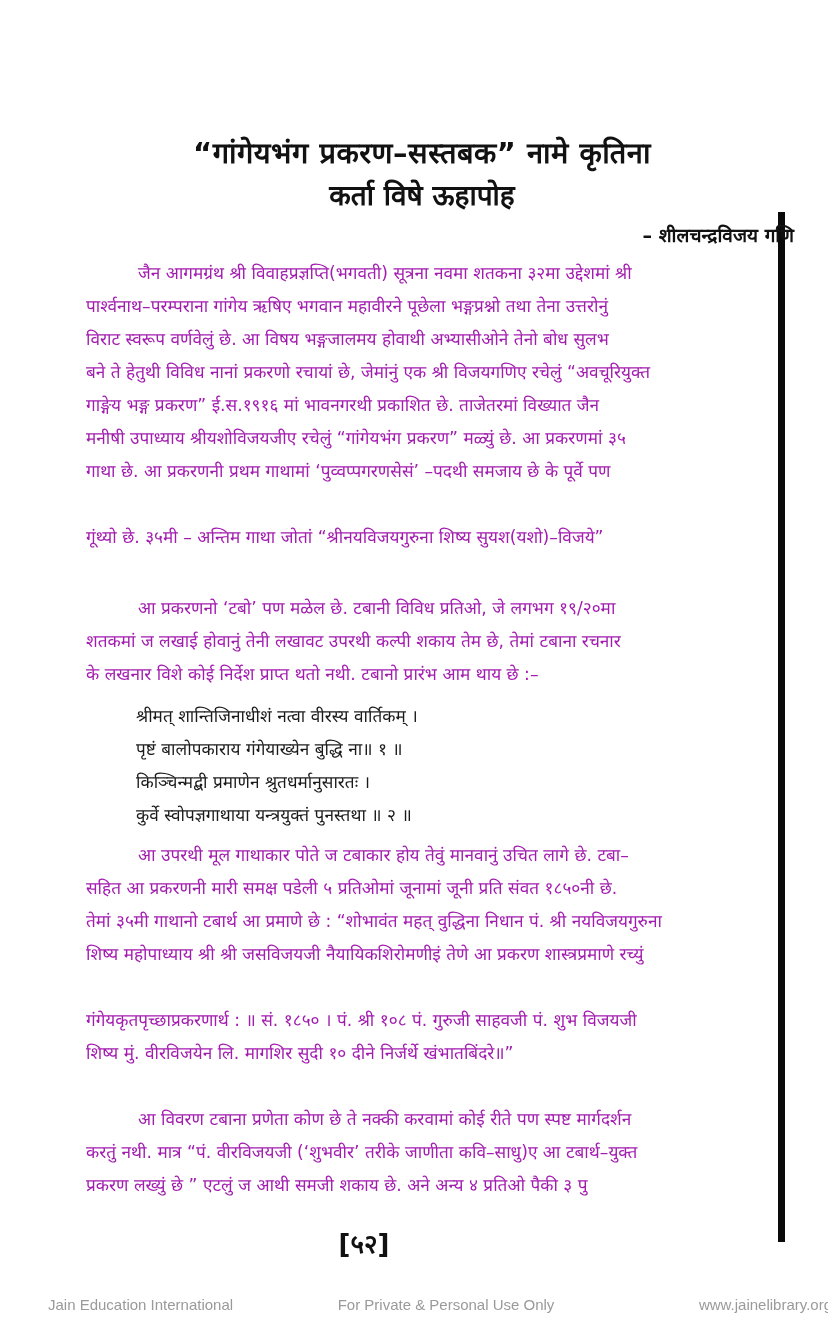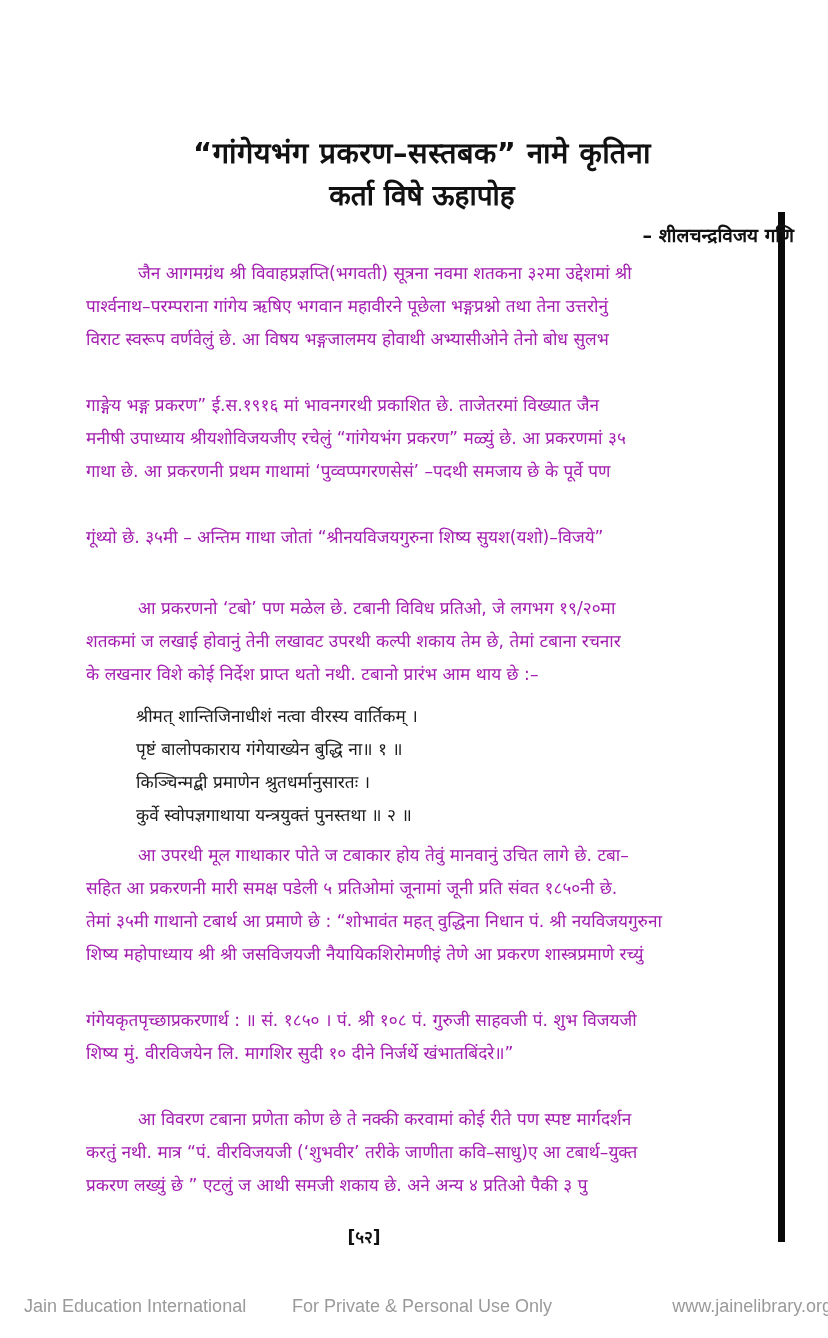--- a/index.html
+++ b/index.html
@@ -14,41 +14,42 @@
   .title.l2 { top: 175px; font-size: 28px; }
   .author { position: absolute; right: 62px; top: 222px; font-family: "DejaVu Sans", sans-serif;
             font-weight: bold; font-size: 19px; white-space: nowrap; margin-left: 40px; }
   .line { position: absolute; left: 78px; width: 694px; height: 30px; white-space: nowrap;
           overflow: hidden; font-family: "DejaVu Sans", sans-serif; font-size: 17.2px;
           line-height: 30px; color: #a21caf; }
   .line.indent { padding-left: 52px; width: 642px; }
   .verse { position: absolute; left: 128px; width: 600px; height: 32px; white-space: nowrap;
            font-family: "DejaVu Sans", sans-serif; font-size: 17.2px; line-height: 32px; color: #1a1a1a; }
   .page-number { position: absolute; left: 0; width: 712px; top: 1225px; text-align: center;
-                 font-family: "DejaVu Sans", sans-serif; font-weight: bold; font-size: 17px; color: #111; }
+                 font-family: "DejaVu Sans", sans-serif; font-weight: bold; font-size: 26px; color: #111; }
   .footer { position: absolute; top: 1296px; font-family: "Liberation Sans", sans-serif;
-            font-size: 18px; color: #9a9a9a; white-space: nowrap; }
+            font-size: 15px; color: #9a9a9a; white-space: nowrap; margin-left: 24px; }
   .footer.left { left: 16px; }
   .footer.center { left: 0; width: 828px; text-align: center; }
   .footer.right { right: 24px; }
 </style>
 </head>
 <body>
 
 <div class="page">
 
   <div class="binding-edge"></div>
 
   <div class="title l1">“गांगेयभंग प्रकरण–सस्तबक” नामे कृतिना</div>
   <div class="title l2">कर्ता विषे ऊहापोह</div>
   <div class="author">– शीलचन्द्रविजय गणि</div>
 
   <div class="line indent" style="top:258px">जैन आगमग्रंथ श्री विवाहप्रज्ञप्ति(भगवती) सूत्रना नवमा शतकना ३२मा उद्देशमां श्री</div>
   <div class="line" style="top:291px">पार्श्वनाथ–परम्पराना गांगेय ऋषिए भगवान महावीरने पूछेला भङ्गप्रश्नो तथा तेना उत्तरोनुं</div>
   <div class="line" style="top:324px">विराट स्वरूप वर्णवेलुं छे. आ विषय भङ्गजालमय होवाथी अभ्यासीओने तेनो बोध सुलभ</div>
+  <div class="line" style="top:357px">बने ते हेतुथी विविध नानां प्रकरणो रचायां छे, जेमांनुं एक श्री विजयगणिए रचेलुं “अवचूरियुक्त</div>
   <div class="line" style="top:390px">गाङ्गेय भङ्ग प्रकरण” ई.स.१९१६ मां भावनगरथी प्रकाशित छे. ताजेतरमां विख्यात जैन</div>
   <div class="line" style="top:423px">मनीषी उपाध्याय श्रीयशोविजयजीए रचेलुं “गांगेयभंग प्रकरण” मळ्युं छे. आ प्रकरणमां ३५</div>
   <div class="line" style="top:456px">गाथा छे. आ प्रकरणनी प्रथम गाथामां ‘पुव्वप्पगरणसेसं’ –पदथी समजाय छे के पूर्वे पण</div>
   <div class="line" style="top:522px">गूंथ्यो छे. ३५मी – अन्तिम गाथा जोतां “श्रीनयविजयगुरुना शिष्य सुयश(यशो)–विजये”</div>
 
   <div class="line indent" style="top:593px">आ प्रकरणनो ‘टबो’ पण मळेल छे. टबानी विविध प्रतिओ, जे लगभग १९/२०मा</div>
   <div class="line" style="top:626px">शतकमां ज लखाई होवानुं तेनी लखावट उपरथी कल्पी शकाय तेम छे, तेमां टबाना रचनार</div>
   <div class="line" style="top:659px">के लखनार विशे कोई निर्देश प्राप्त थतो नथी. टबानो प्रारंभ आम थाय छे :–</div>
 
   <div class="verse" style="top:700px">श्रीमत् शान्तिजिनाधीशं नत्वा वीरस्य वार्तिकम् ।</div>

